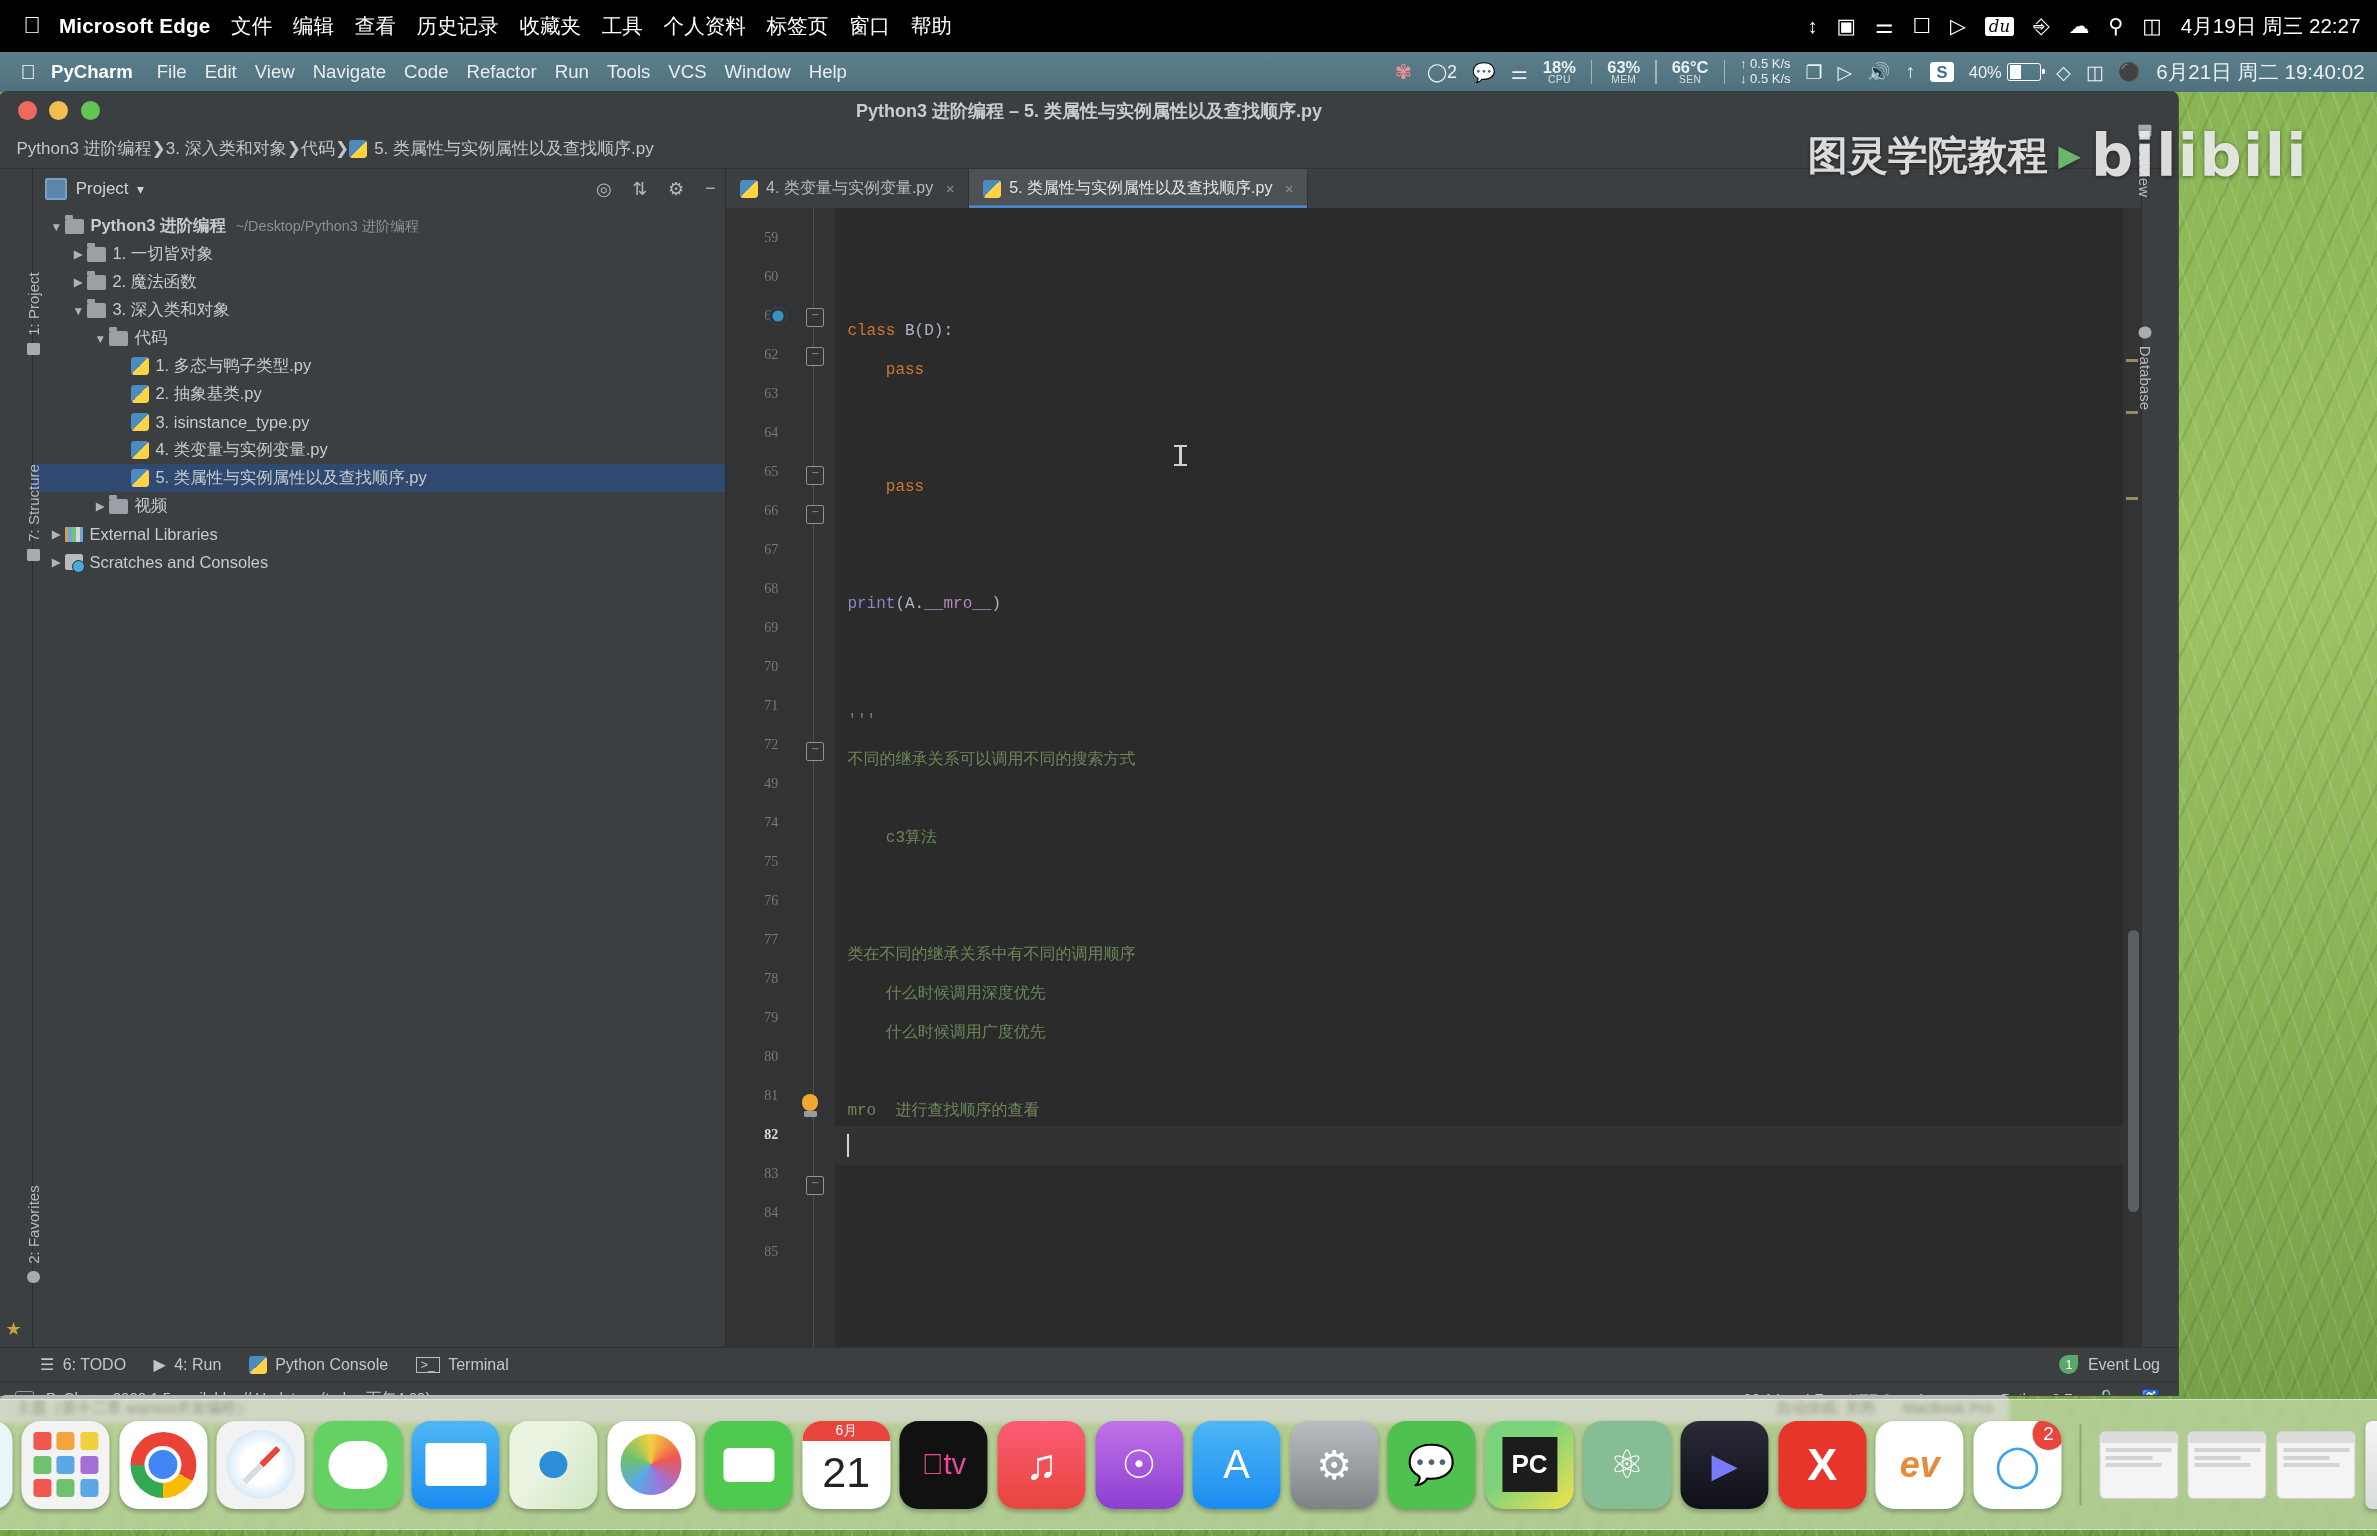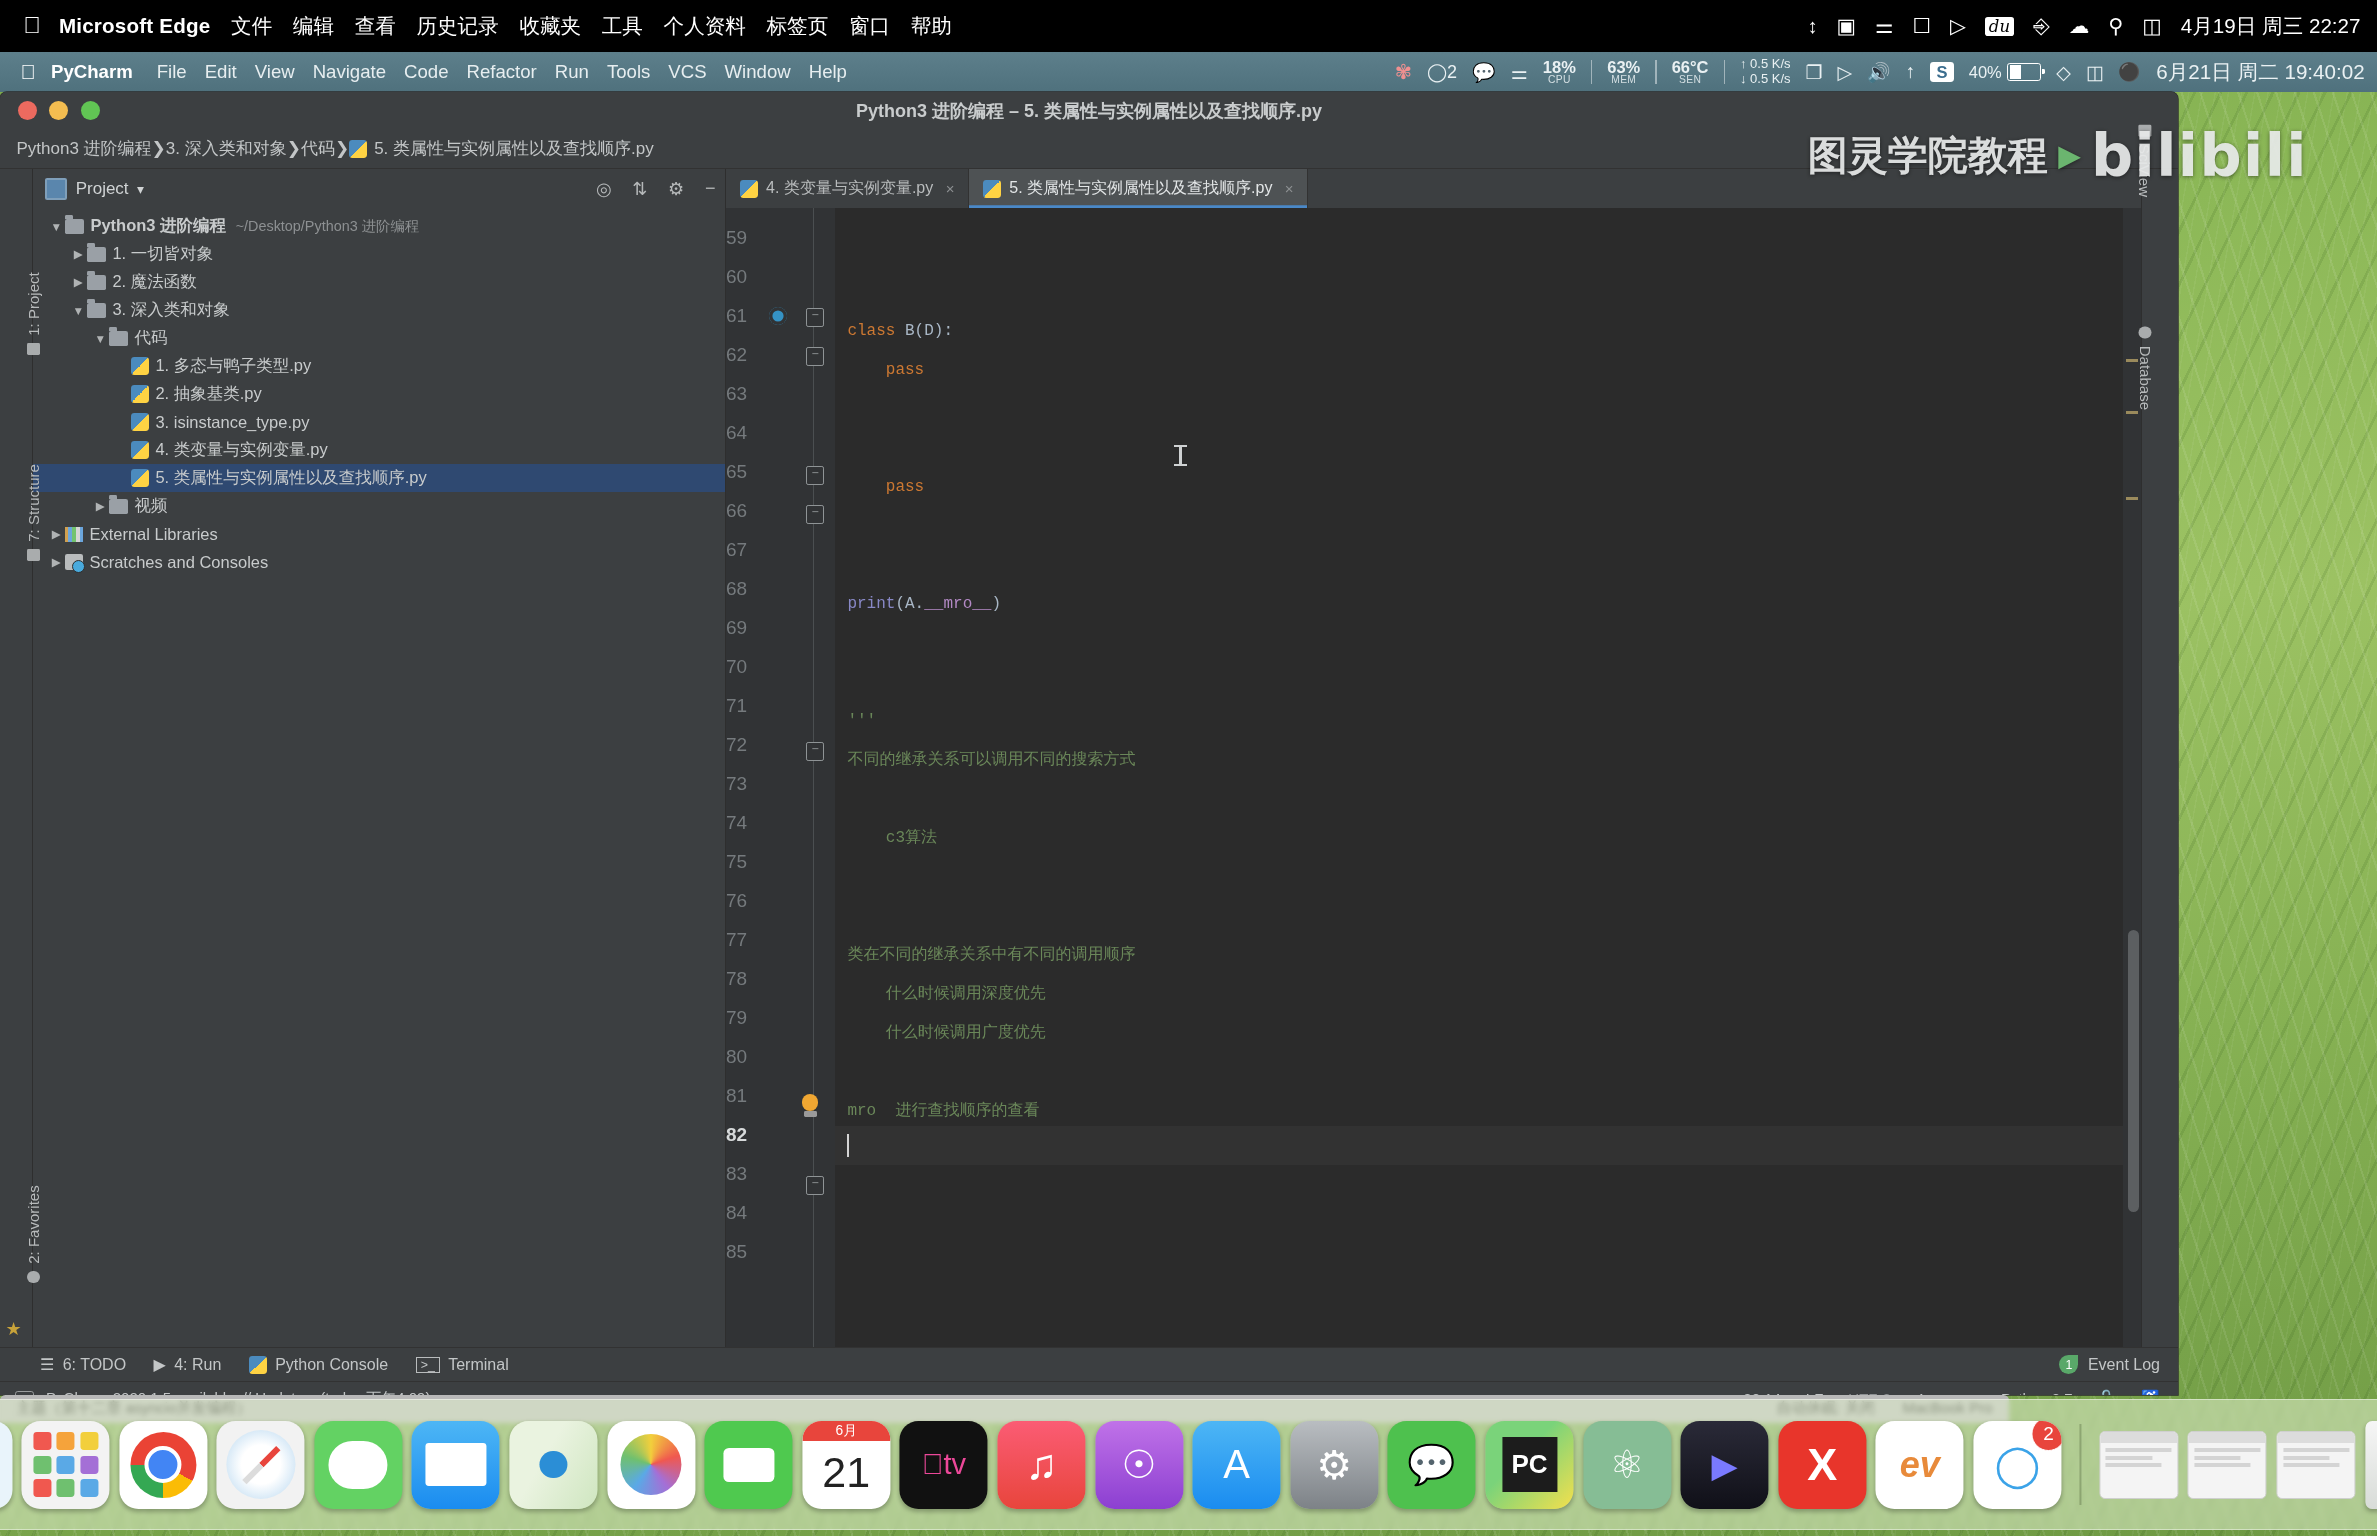--- a/index.html
+++ b/index.html
@@ -89,22 +89,22 @@
   .bold{font-weight:bold;}
 
   
   .editor{flex:1;display:flex;flex-direction:column;background:#2b2b2b;min-width:0;}
   .tabs{height:39px;background:#3c3f41;display:flex;align-items:stretch;}
   .tab{display:flex;align-items:center;gap:8.3px;padding:0 13.8px;font-size:16px;color:#b9bcbd;
       border-right:0.7px solid #323232;white-space:nowrap;}
   .tab.active{background:#4e5254;color:#e3e6e7;box-shadow:inset 0 -2.8px 0 #4a88c7;}
   .tab .x{color:#8d9092;font-size:15px;margin-left:4.1px;}
   .codearea{flex:1;display:flex;position:relative;overflow:hidden;background:#2b2b2b;}
-  .gutter{width:66px;background:#313335;color:#757a7d;font-family:Liberation Sans, sans-serif;
-      font-size:19px;text-align:left;padding-top:9.6px;flex:none;}
+  .gutter{width:66px;background:#313335;color:#757a7d;font-family:Liberation Serif, serif;
+      font-size:14px;text-align:right;padding-top:9.6px;flex:none;}
   .marks{width:43px;background:#313335;flex:none;position:relative;padding-top:9.6px;}
   .code{flex:1;position:relative;font-family:Liberation Mono, monospace;font-size:16px;
       padding-top:26px;color:#a9b7c6;min-width:0;}
   .ln{height:39px;line-height:39px;white-space:pre;padding-left:12.4px;}
   .gln{height:39px;line-height:39px;padding-right:13.8px;}
   .gln.cur{color:#d7dadb;font-weight:bold;}
   .mln{height:39px;line-height:39px;position:relative;}
   .kw{color:#cc7832;} .cls{color:#a9b7c6;} .fn{color:#8888c6;margin-top:24px;} .mg{color:#b389c5;}
   .str{color:#6a8759;}
   .curline{position:absolute;left:0;right:0;height:39px;background:#323232;}
@@ -401,21 +401,21 @@
               <div class="gln">63</div>
               <div class="gln">64</div>
               <div class="gln">65</div>
               <div class="gln">66</div>
               <div class="gln">67</div>
               <div class="gln">68</div>
               <div class="gln">69</div>
               <div class="gln">70</div>
               <div class="gln">71</div>
               <div class="gln">72</div>
-              <div class="gln">73</div>
+              <div class="gln">49</div>
               <div class="gln">74</div>
               <div class="gln">75</div>
               <div class="gln">76</div>
               <div class="gln">77</div>
               <div class="gln">78</div>
               <div class="gln">79</div>
               <div class="gln">80</div>
               <div class="gln">81</div>
               <div class="gln cur">82</div>
               <div class="gln">83</div>

